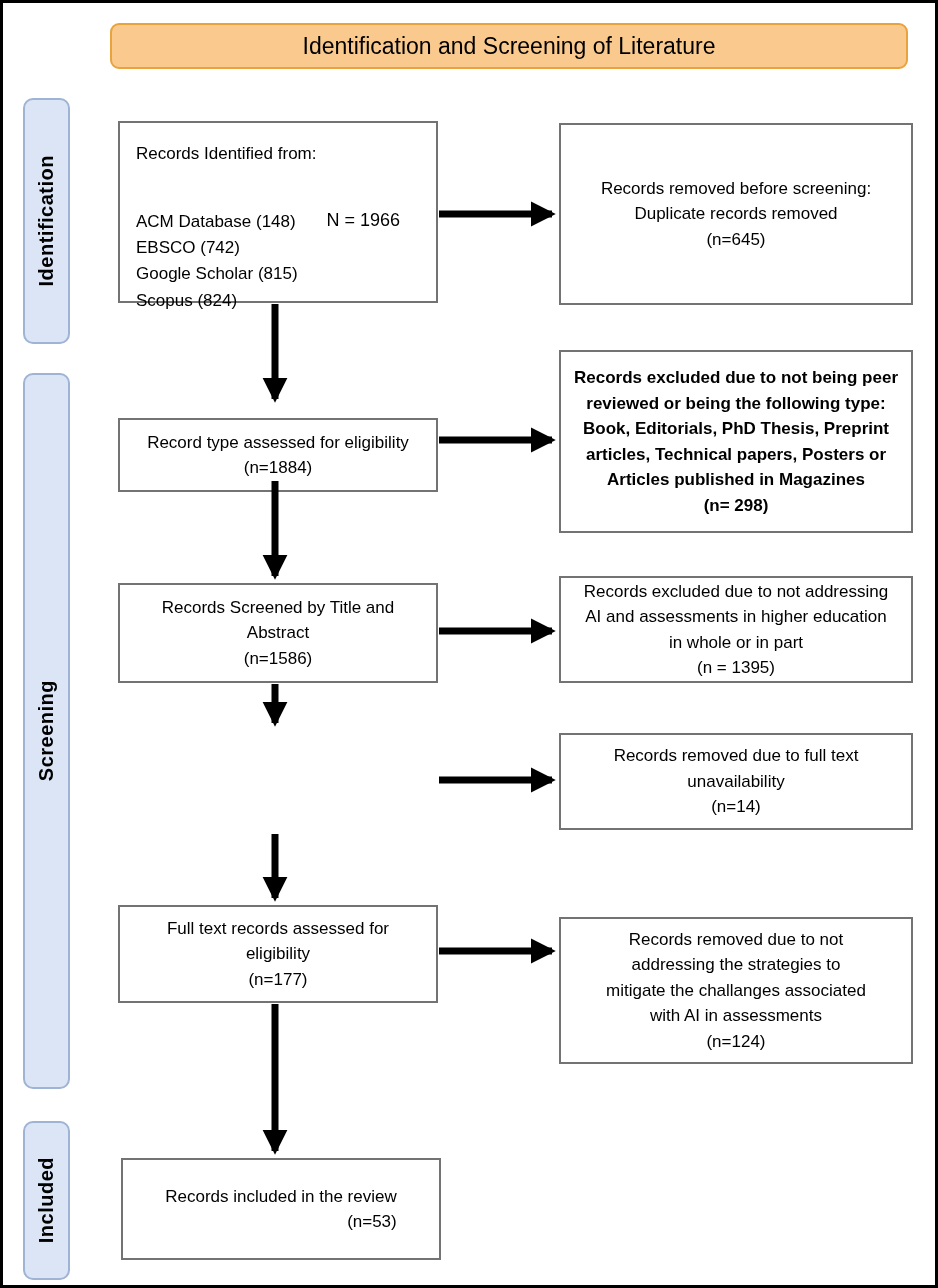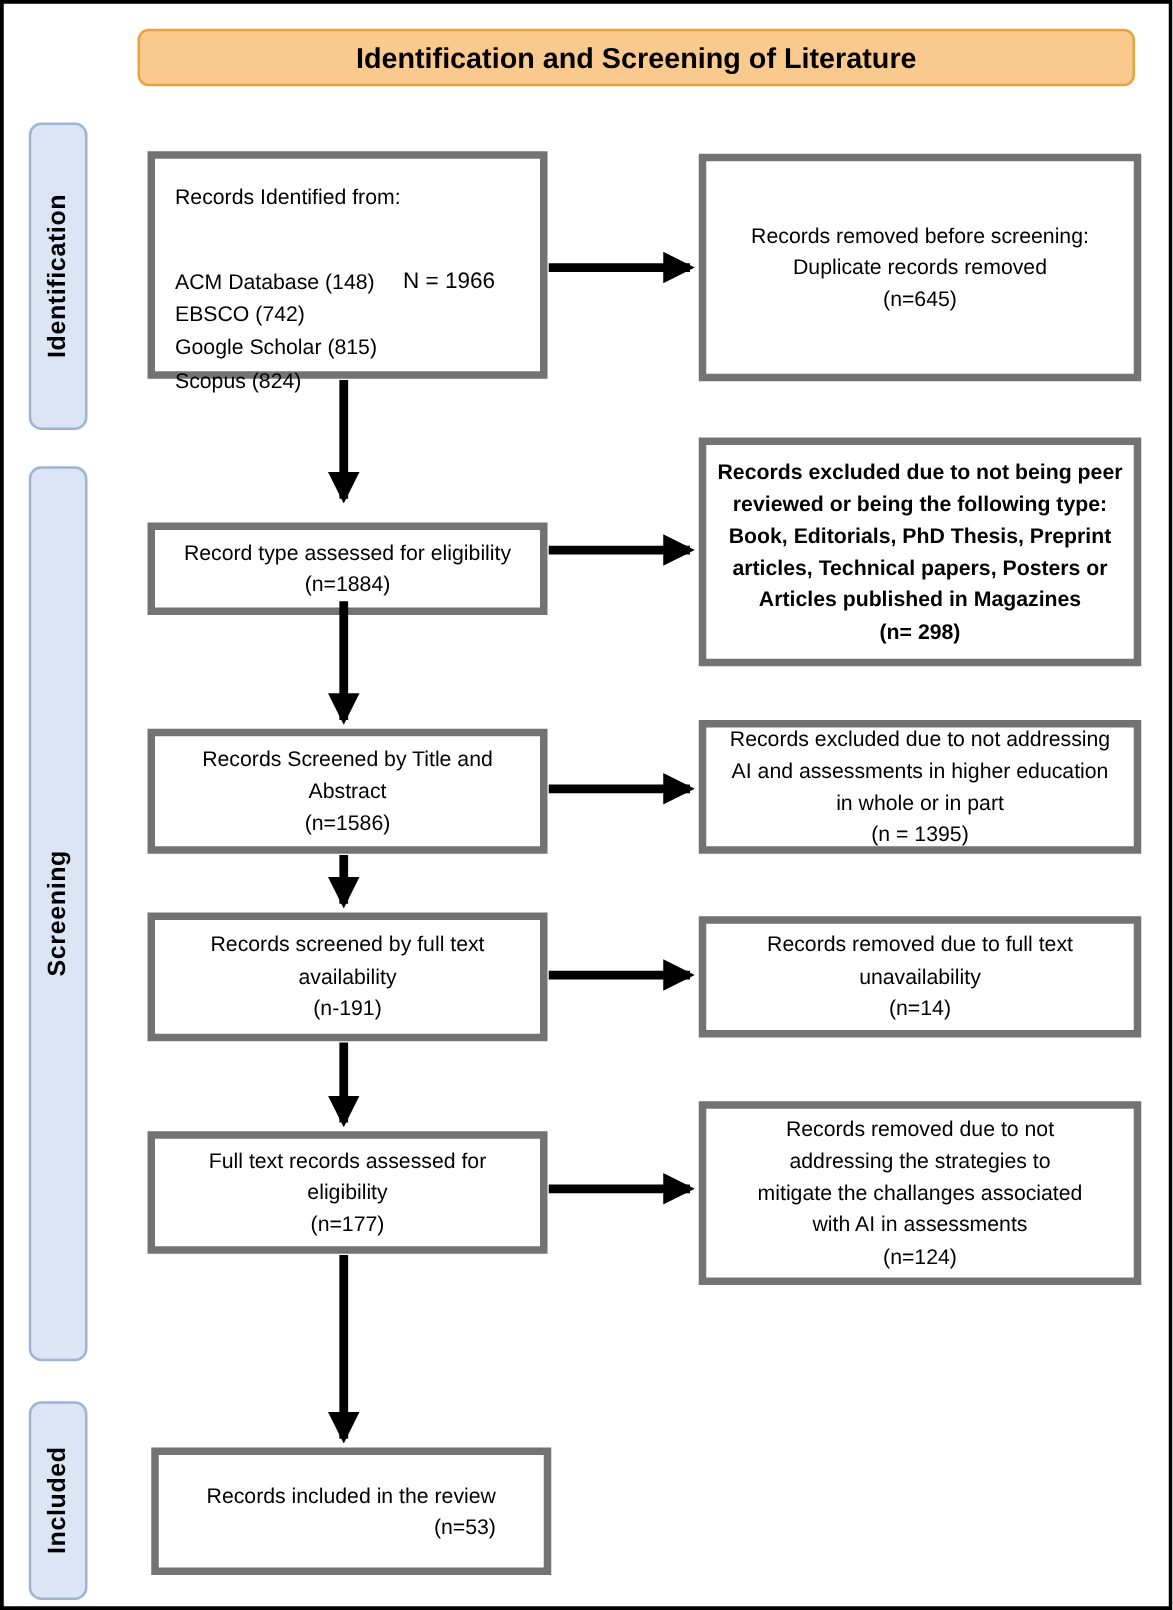--- a/index.html
+++ b/index.html
@@ -16,21 +16,21 @@
   }
 
   .title-banner {
     position: absolute;
     left: 107px; top: 20px;
     width: 798px; height: 46px;
     background: #F9C98E;
     border: 2px solid #E8A33D;
     border-radius: 9px;
     display: flex; align-items: center; justify-content: center;
-    font-size: 23px; font-weight: bold; color: #000000;
+    font-size: 23px; font-weight: normal; color: #000000;
   }
 
   .stage-label {
     position: absolute;
     left: 20px; width: 47px;
     background: #DBE5F6;
     border: 2px solid #9FB4D4;
     border-radius: 10px;
     display: flex; align-items: center; justify-content: center;
   }
@@ -41,21 +41,21 @@
     letter-spacing: 0.5px;
     white-space: nowrap;
   }
   #stage-identification { top: 95px;  height: 246px; }
   #stage-screening      { top: 370px; height: 716px; }
   #stage-included       { top: 1118px; height: 159px; }
 
   .flow-box {
     position: absolute;
     background: #ffffff;
-    border: 6px solid #737373;
+    border: 2px solid #737373;
     color: #000000;
     font-size: 17px;
     line-height: 1.5;
     text-align: center;
     display: flex; align-items: center; justify-content: center;
     padding: 6px 10px;
   }
 
   
   #box-identified { left: 115px; top: 118px; width: 320px; height: 182px;
@@ -67,21 +67,21 @@
   #box-title-abstract { left: 115px; top: 580px; width: 320px; height: 100px; }
   #box-fulltext-avail { left: 115px; top: 727px; width: 320px; height: 103px; }
   #box-fulltext-assessed { left: 115px; top: 902px; width: 320px; height: 98px; }
   #box-included-review { left: 118px; top: 1155px; width: 320px; height: 102px; text-align: right; }
 
   
   #box-removed-duplicates { left: 556px; top: 120px; width: 354px; height: 182px; }
   #box-excluded-type { left: 556px; top: 347px; width: 354px; height: 183px; padding: 4px 2px; font-weight: bold; }
   #box-excluded-topic { left: 556px; top: 573px; width: 354px; height: 107px; padding: 4px 4px; }
   #box-removed-unavailable { left: 556px; top: 730px; width: 354px; height: 97px; }
-  #box-removed-strategies { left: 556px; top: 878px; width: 354px; height: 147px; }
+  #box-removed-strategies { left: 556px; top: 914px; width: 354px; height: 147px; }
 
   #arrows { position: absolute; left: 0; top: 0; pointer-events: none; }
 </style>
 </head>
 <body>
 
 <div id="canvas">
 
   <div class="title-banner">Identification and Screening of Literature</div>
 
@@ -102,23 +102,20 @@
   </div>
 
   <div class="flow-box" id="box-record-type">
     <div>Record type assessed for eligibility<br>(n=1884)</div>
   </div>
 
   <div class="flow-box" id="box-title-abstract">
     <div>Records Screened by Title and<br>Abstract<br>(n=1586)</div>
   </div>
 
-  <div class="flow-box" id="box-fulltext-avail">
-    <div>Records screened by full text<br>availability<br>(n-191)</div>
-  </div>
 
   <div class="flow-box" id="box-fulltext-assessed">
     <div>Full text records assessed for<br>eligibility<br>(n=177)</div>
   </div>
 
   <div class="flow-box" id="box-included-review">
     <div>Records included in the review<br>(n=53)</div>
   </div>
 
   <div class="flow-box" id="box-removed-duplicates">

